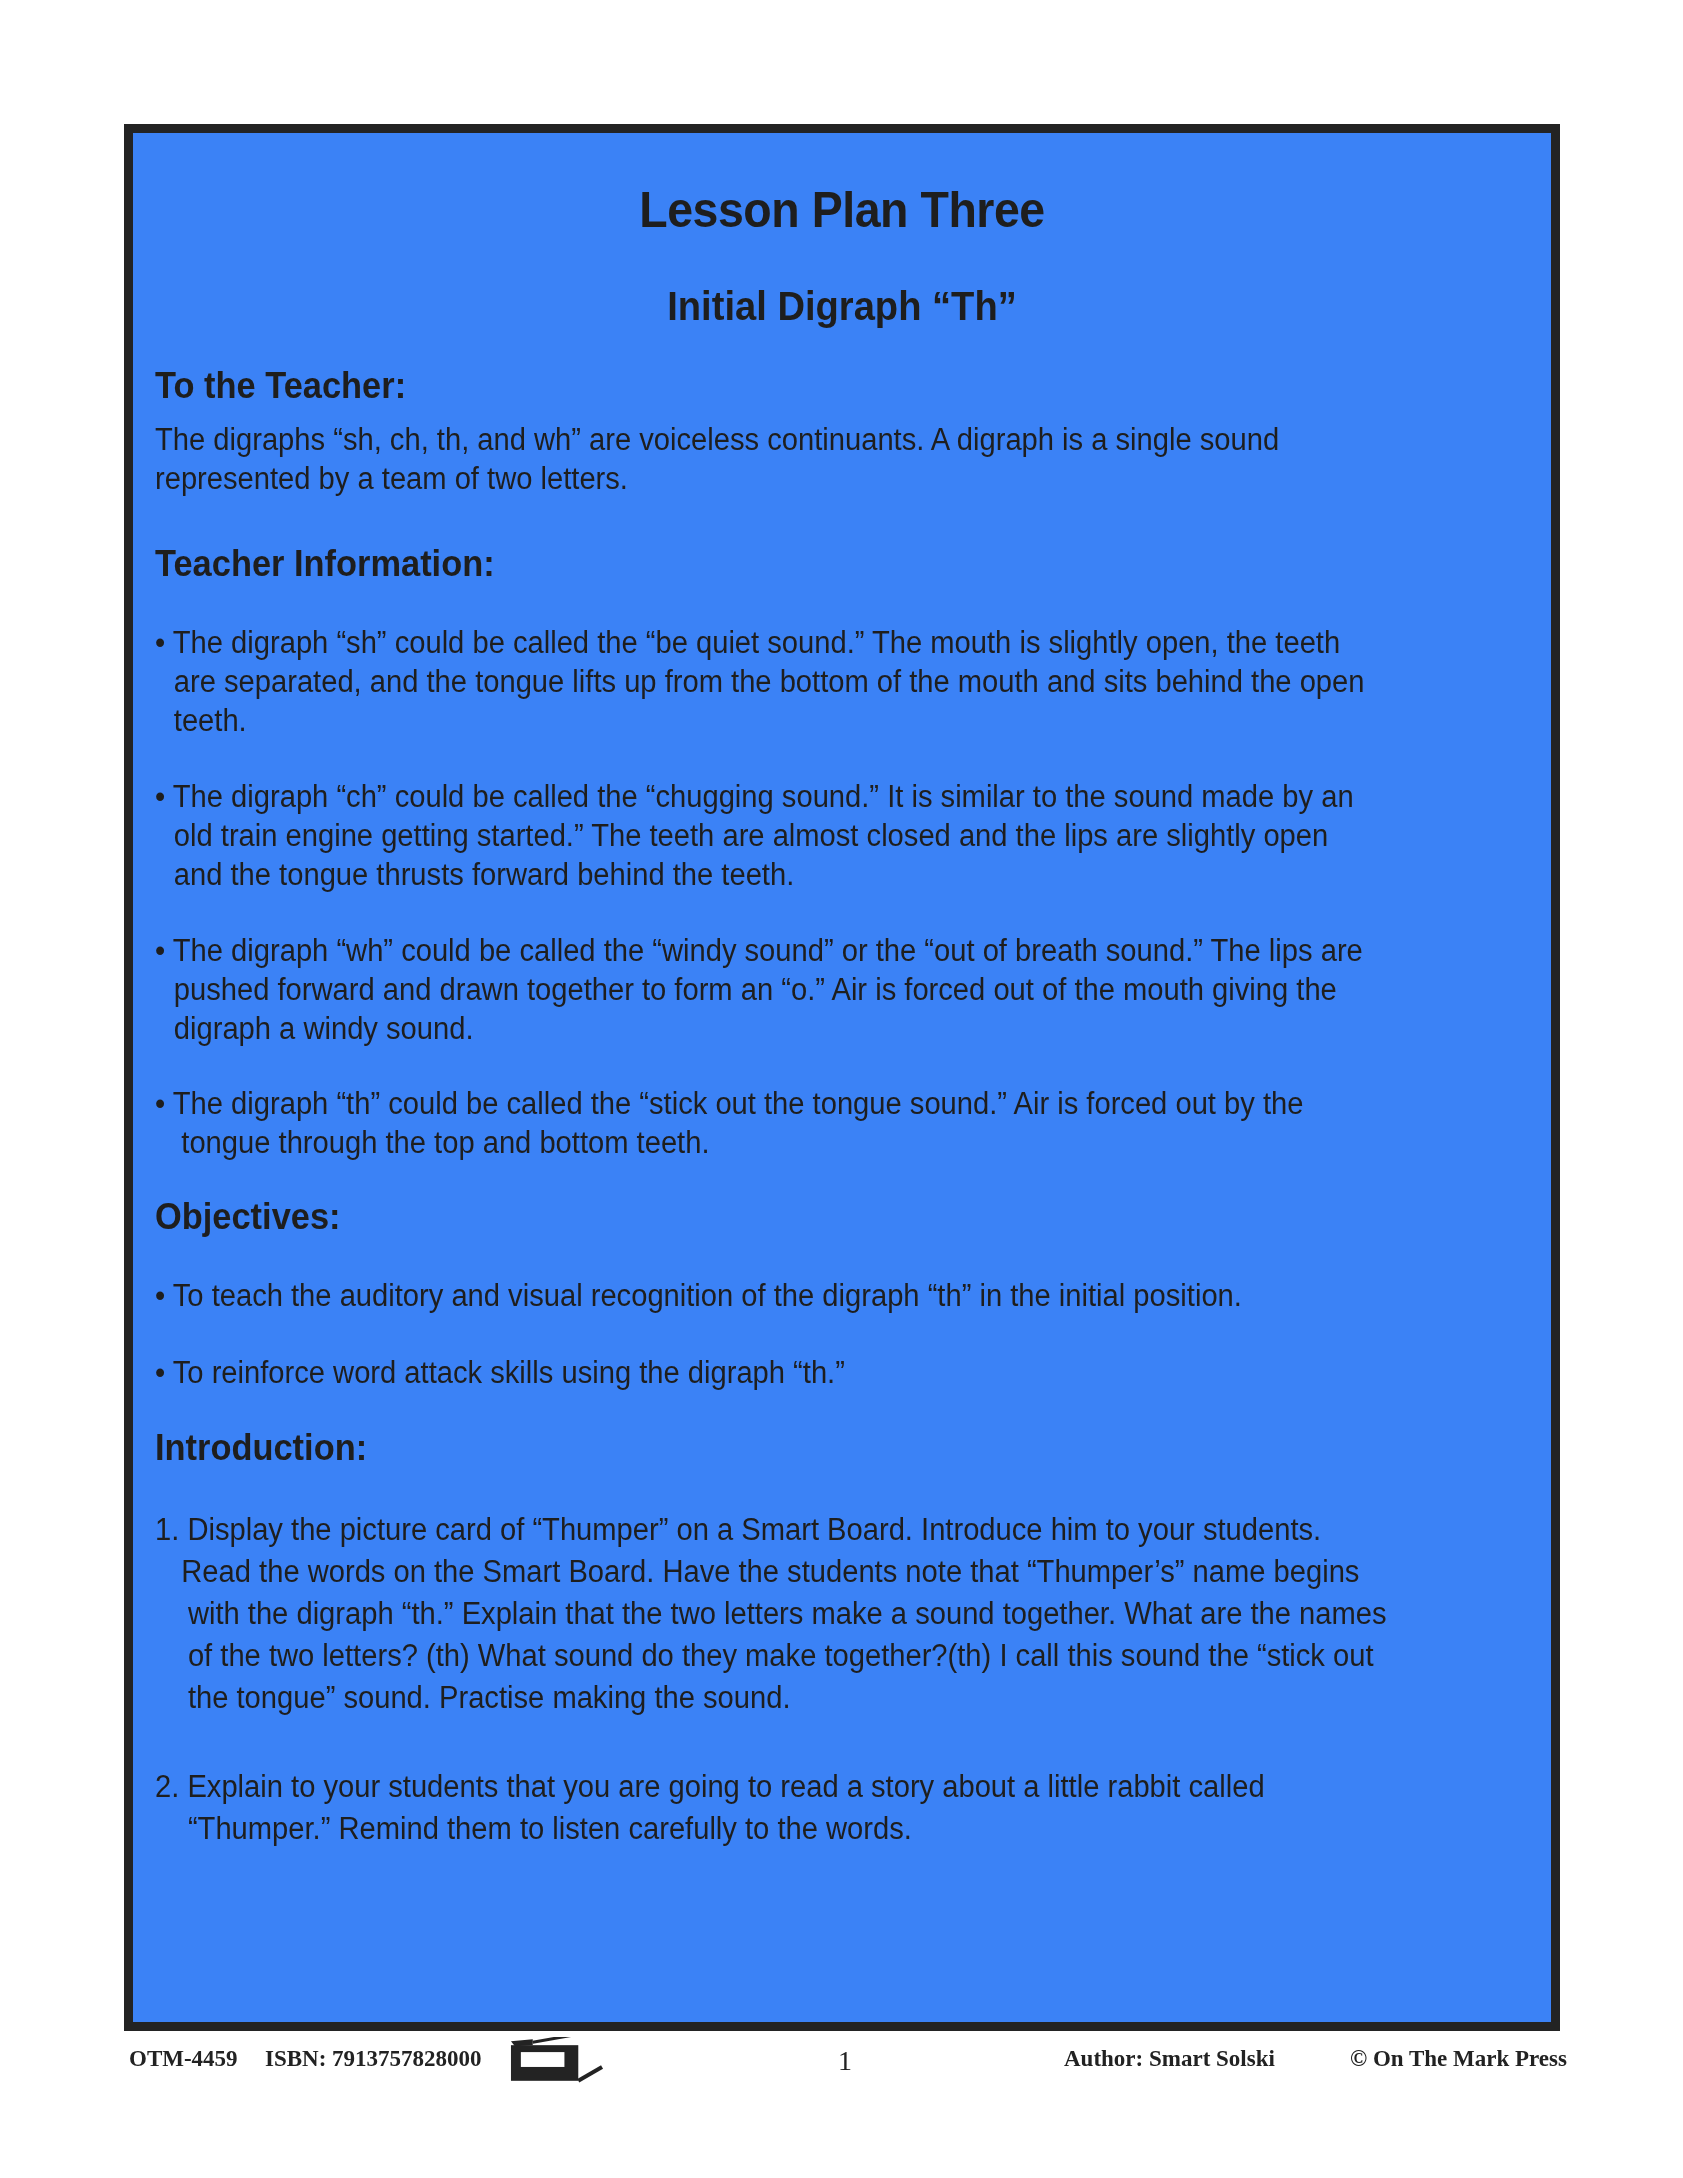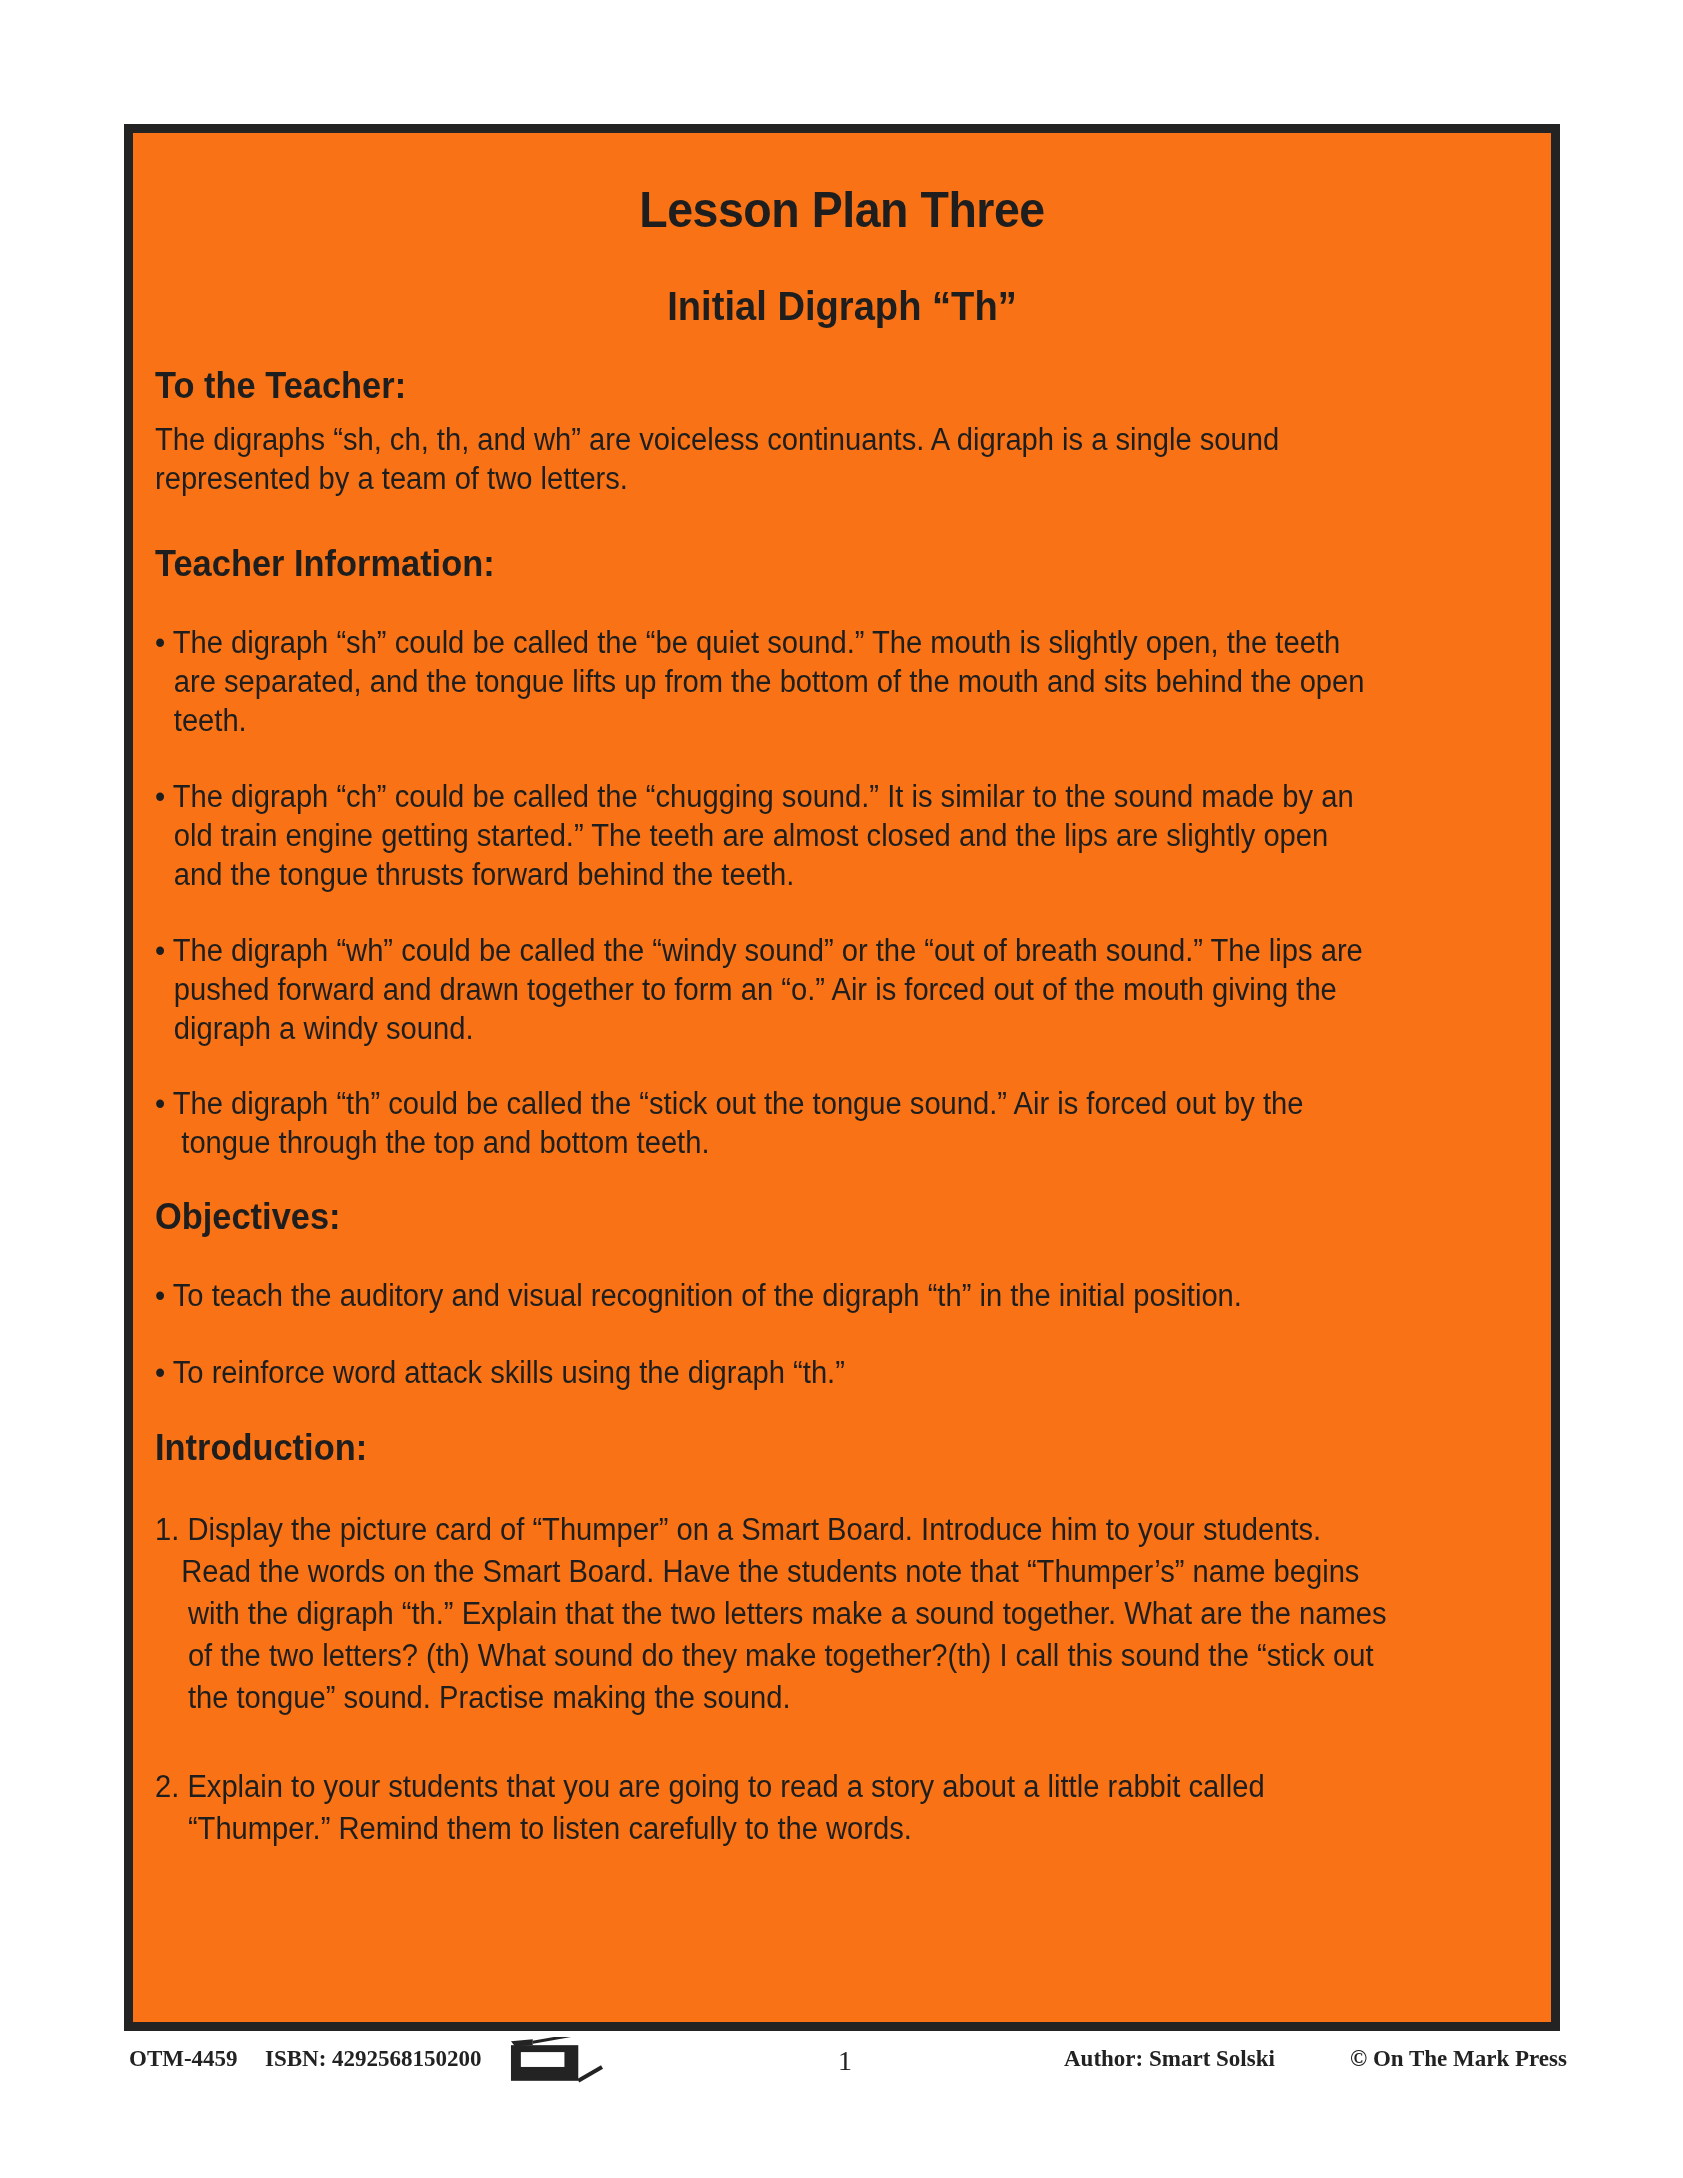--- a/index.html
+++ b/index.html
@@ -1,19 +1,19 @@
 <!DOCTYPE html>
 <html><head>
 <meta charset="utf-8">
 <style>
   html, body { margin: 0; padding: 0; background: #ffffff; }
   body { width: 1683px; height: 2178px; position: relative; overflow: hidden;
          font-family: "Liberation Sans", sans-serif; color: #1e1e1e; }
   .frame { position: absolute; left: 124px; top: 124px; width: 1418px; height: 1889px;
-           border: 9px solid #232323; background: #f97316; }
+           border: 9px solid #232323; background: #3b82f6; }
   .abs { position: absolute; margin: 0; }
   .title { left: 0; right: 0; top: 48px; text-align: center; font-size: 50px; font-weight: bold;
            letter-spacing: -0.5px; transform: scaleX(0.93); }
   .subtitle { left: 0; right: 0; top: 150px; text-align: center; font-size: 41px; font-weight: bold;
               transform: scaleX(0.93); }
   .heading { left: 22px; font-size: 37px; font-weight: bold; transform-origin: left top; transform: scaleX(0.93); white-space: nowrap; }
   .para { left: 22px; width: 1406px; font-size: 31px; line-height: 39px; transform-origin: left top; transform: scaleX(0.94); white-space: nowrap; }
   .para div { white-space: nowrap; }
   .indent { padding-left: 20px; }
   .indent2 { padding-left: 28px; }
@@ -71,21 +71,21 @@
     <div style="padding-left:35px">of the two letters? (th) What sound do they make together?(th) I call this sound the “stick out</div>
     <div style="padding-left:35px">the tongue” sound. Practise making the sound.</div>
   </div>
   <div class="abs para" style="top:1633px; line-height:42px;">
     <div>2. Explain to your students that you are going to read a story about a little rabbit called</div>
     <div style="padding-left:35px">“Thumper.” Remind them to listen carefully to the words.</div>
   </div>
 </div>
 
 <span class="footer" style="left:129px">OTM-4459</span>
-<span class="footer" style="left:265px">ISBN: 4292568150200</span>
+<span class="footer" style="left:265px">ISBN: 7913757828000</span>
 <svg class="logo" viewBox="0 0 100 50">
   <polygon points="4,4 26,2 26,8 8,9" fill="#232323"></polygon>
   <line x1="26" y1="5" x2="66" y2="-2" stroke="#232323" stroke-width="3"></line>
   <rect x="4" y="8" width="68" height="36" fill="#232323"></rect>
   <rect x="14" y="15" width="44" height="15" fill="#ffffff"></rect>
   <line x1="72" y1="44" x2="96" y2="30" stroke="#232323" stroke-width="4"></line>
 </svg>
 <span class="pagenum">1</span>
 <span class="footer" style="left:1064px">Author: Smart Solski</span>
 <span class="footer" style="left:1350px">© On The Mark Press</span>

